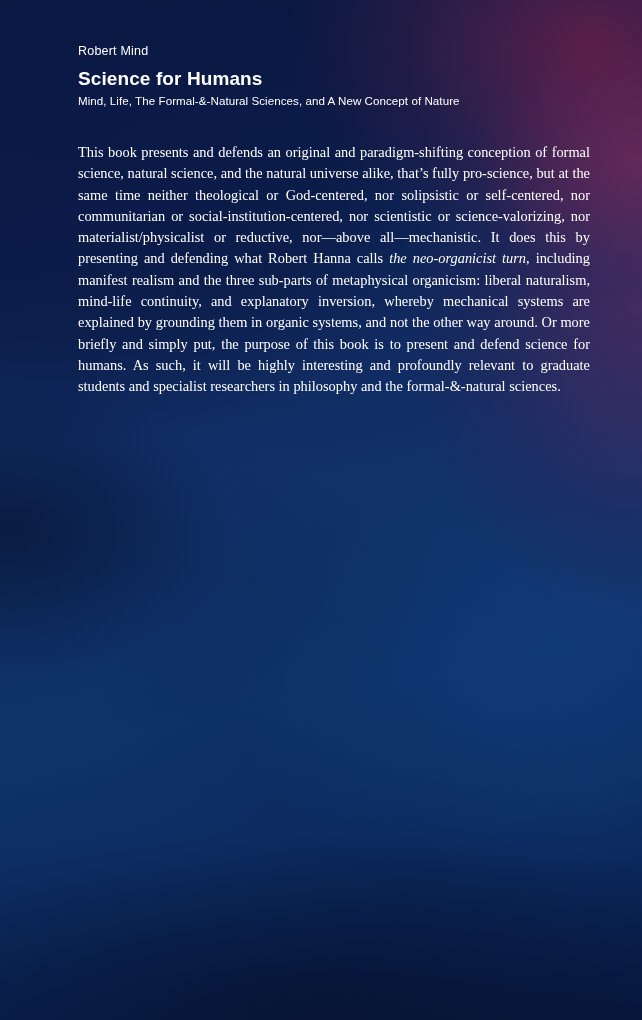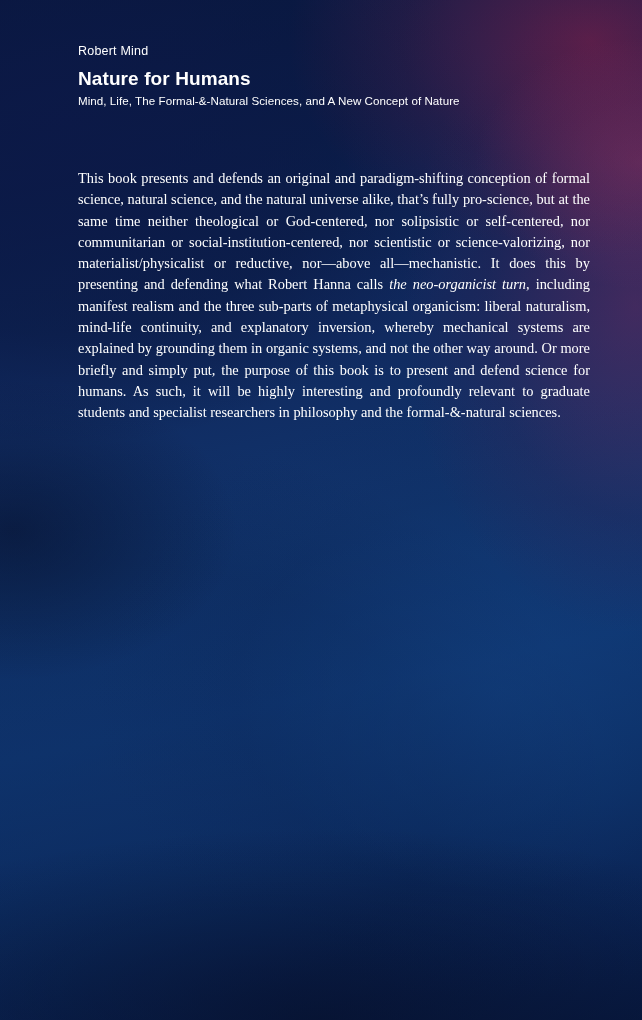--- a/index.html
+++ b/index.html
@@ -72,35 +72,34 @@
     position: absolute;
     left: 78px;
     top: 142px;
     width: 512px;
     color: #ffffff;
     font-family: "Liberation Serif", serif;
     font-size: 14.4px;
     line-height: 21.3px;
     text-align: justify;
     text-justify: inter-word;
-    margin-top: 26px;
   }
   .blurb em {
     font-style: italic;
   }
 </style>
 </head>
 <body>
 
 <div class="cover">
   <div class="content">
 
     <div class="author">Robert Mind</div>
 
-    <div class="title">Nature for Humans</div>
+    <div class="title">Science for Humans</div>
 
     <div class="subtitle">Mind, Life, The Formal-&amp;-Natural Sciences, and A New Concept of Nature</div>
 
     <div class="blurb">
       <span>This book presents and defends an original and paradigm-shifting conception of formal science, natural science, and the natural universe alike, that’s fully pro-science, but at the same time neither theological or God-centered, nor solipsistic or self-centered, nor communitarian or social-institution-centered, nor scientistic or science-valorizing, nor materialist/physicalist or reductive, nor—above all—mechanistic. It does this by presenting and defending what Robert Hanna calls </span><em>the neo-organicist turn</em><span>, including manifest realism and the three sub-parts of metaphysical organicism: liberal naturalism, mind-life continuity, and explanatory inversion, whereby mechanical systems are explained by grounding them in organic systems, and not the other way around. Or more briefly and simply put, the purpose of this book is to present and defend science for humans. As such, it will be highly interesting and profoundly relevant to graduate students and specialist researchers in philosophy and the formal-&amp;-natural sciences.</span>
     </div>
 
   </div>
 </div>
 

